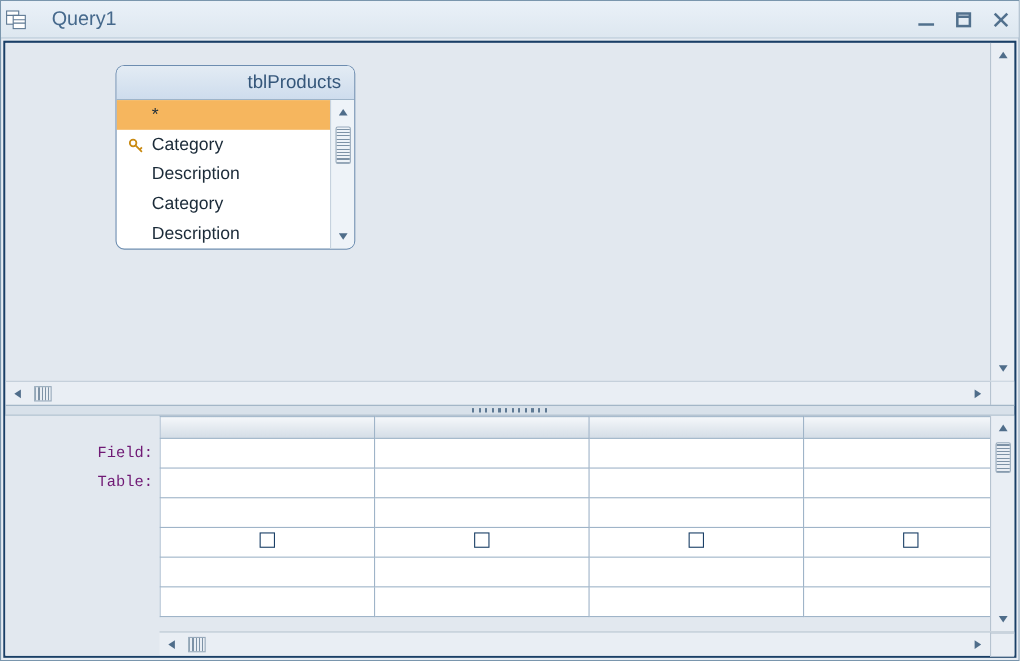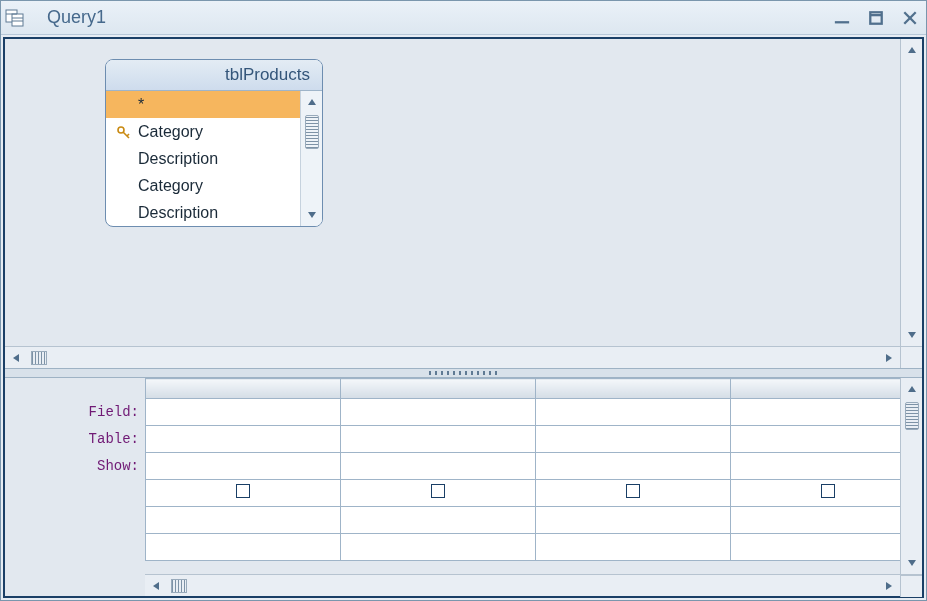--- a/index.html
+++ b/index.html
@@ -252,21 +252,20 @@
     </div>
 
     <div class="splitter">
       <div class="grip"></div>
     </div>
 
     <div class="lower">
       <div class="row-labels">
         <div>Field:</div>
         <div>Table:</div>
-        <div>Show:</div>
       </div>
       <div class="grid-wrap">
         <div class="grid-scroll-area">
           <div style="flex:1;overflow:hidden;">
             <table class="grid-table">
               <colgroup>
                   <col style="width:195px">
                   <col style="width:195px">
                   <col style="width:195px">
                   <col style="width:195px">

